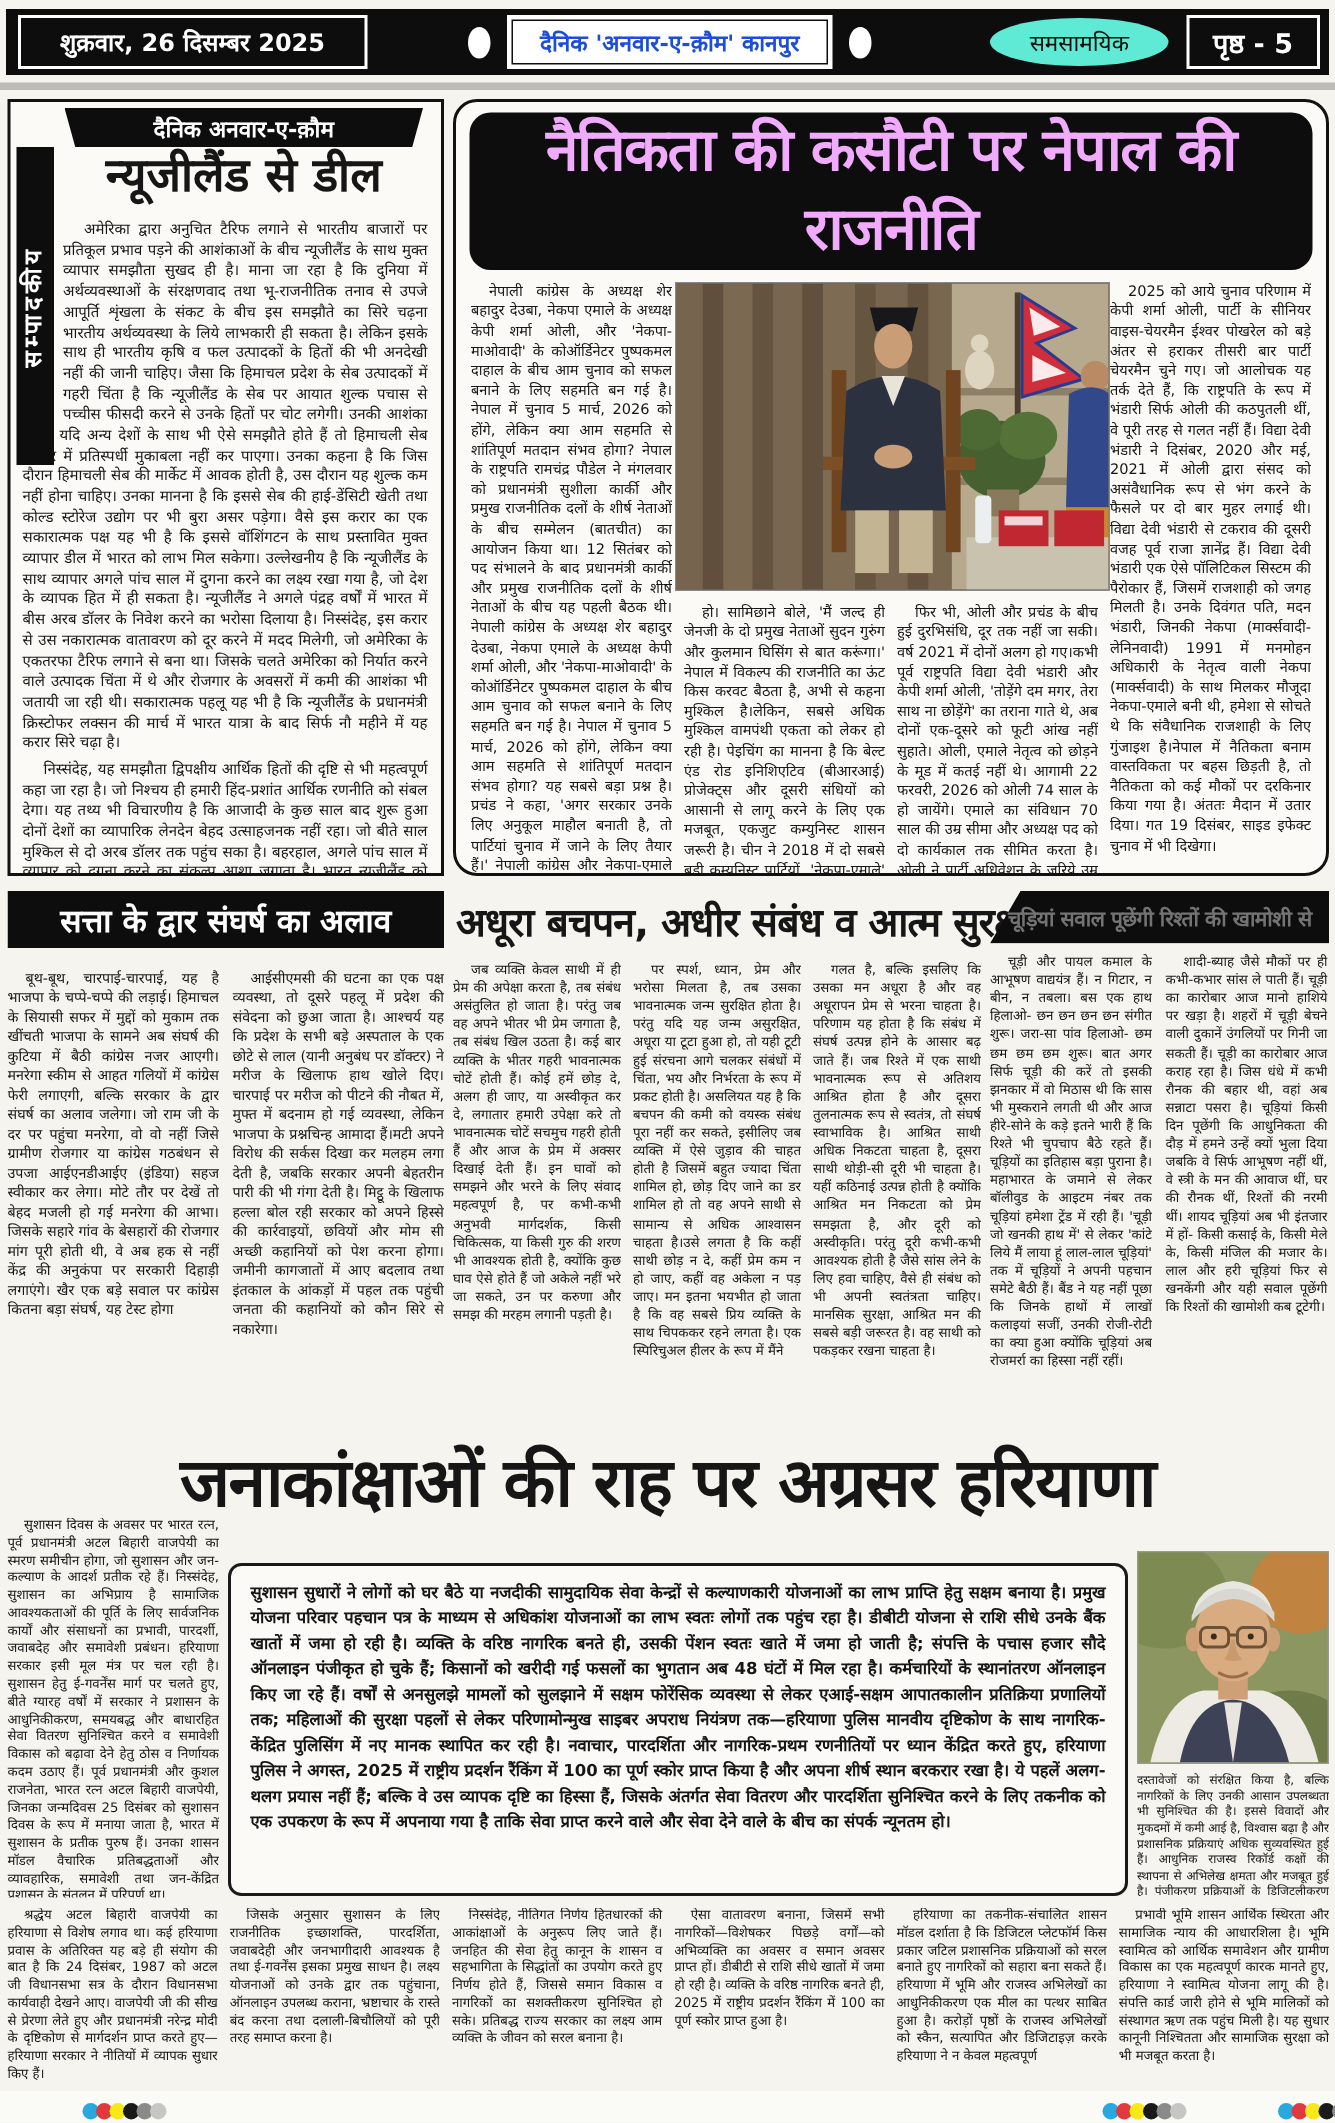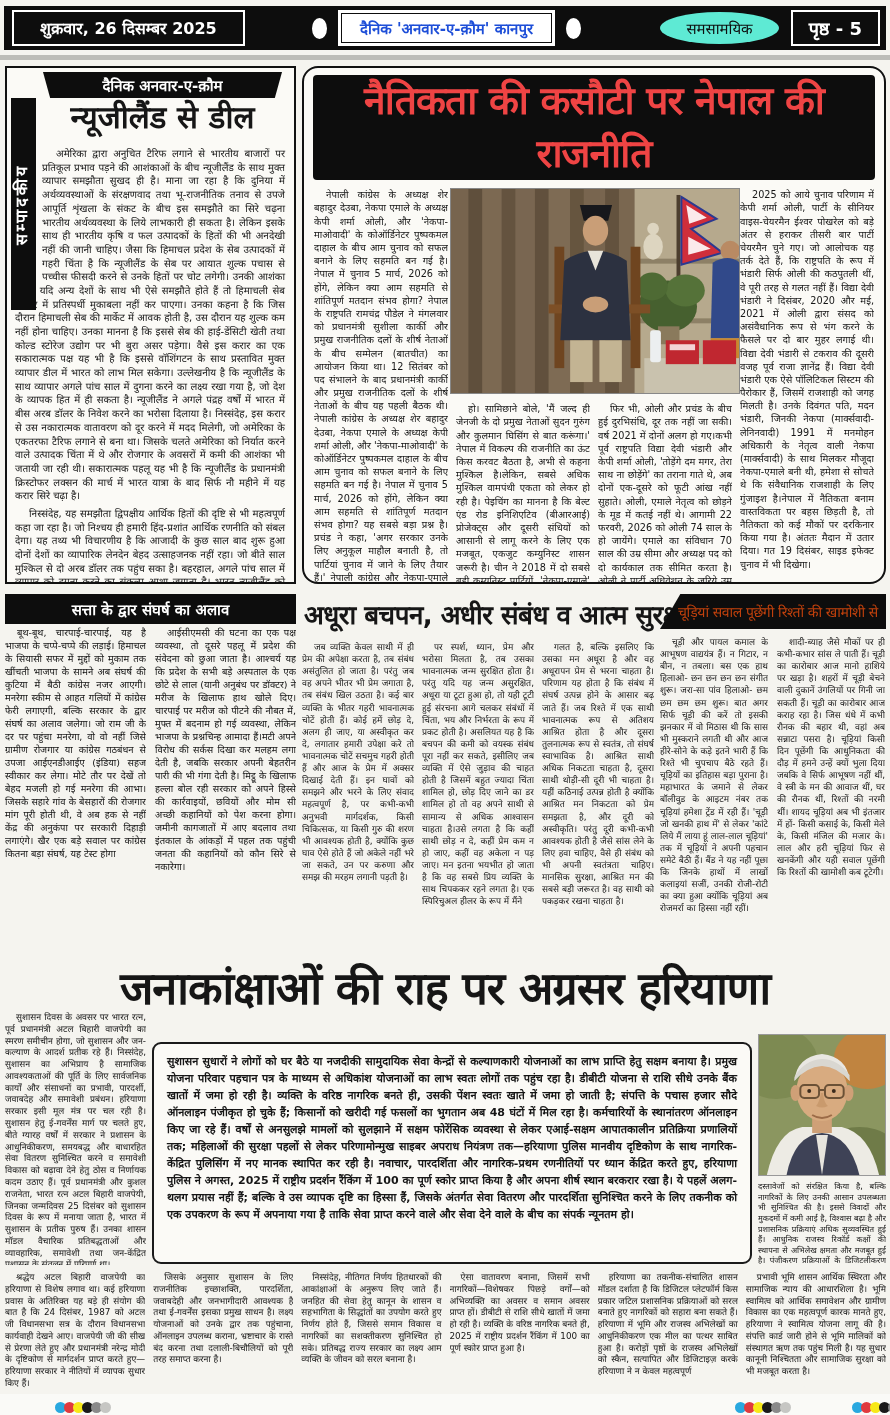--- a/index.html
+++ b/index.html
@@ -17,40 +17,40 @@
   
   .editorial{position:absolute;left:5px;top:66px;width:291px;height:518px;border:2px solid #111;background:#fbfaf6;overflow:hidden;}
   .ed-kicker{position:absolute;left:36px;right:12px;top:4px;background:#0d0d0d;color:#fff;text-align:center;font-weight:bold;font-size:15px;padding:3px 0;clip-path:polygon(0 0,100% 0,97% 100%,3% 100%);}
   .ed-vert{position:absolute;left:4px;top:30px;width:25px;height:212px;background:#0d0d0d;color:#fff;writing-mode:vertical-rl;transform:rotate(180deg);text-align:center;font-weight:bold;font-size:16px;letter-spacing:3px;}
   .ed-headline{margin:32px 10px 11px 34px;text-align:center;font-size:31px;font-weight:bold;line-height:1.1;}
   .ed-body{padding:2px 9px 0 8px;font-size:10px;line-height:1.37;text-align:justify;}
   .ed-float{float:left;width:27px;height:132px;}
   .ed-body p{margin:0 0 4px 0;text-indent:14px;}
   
   .nepal{position:absolute;left:302px;top:66px;width:584px;height:518px;border:2px solid #111;border-radius:16px;background:#fbfaf6;overflow:hidden;}
-  .nepal-head{margin:7px 9px 6px 9px;background:#0d0d0d;color:#ef4444;border-radius:4px;text-align:center;font-weight:bold;font-size:39px;line-height:1.35;letter-spacing:-1px;}
+  .nepal-head{margin:7px 9px 6px 9px;background:#0d0d0d;color:#f0abfc;border-radius:14px;text-align:center;font-weight:bold;font-size:39px;line-height:1.35;letter-spacing:-1px;}
   .nepal-content{position:relative;padding:2px 10px 0 10px;}
   .nepal-cols{display:flex;gap:8px;}
   .nepal-col{width:134px;flex:none;font-size:9.7px;line-height:1.36;text-align:justify;height:438px;overflow:hidden;}
   .nepal-col p{margin:0;text-indent:12px;}
   .pad-photo{padding-top:214px;}
   .nepal-photo{position:absolute;left:146px;top:2px;width:290px;height:206px;border:1px solid #888;background:#6b5a46;}
   .nepal-photo svg{display:block;width:100%;height:100%;}
   
   .satta{position:absolute;left:5px;top:594px;width:291px;height:358px;overflow:hidden;}
-  .satta-head{background:#0d0d0d;color:#fff;text-align:center;font-weight:bold;font-size:15px;padding:5px 0;margin-bottom:2px;}
+  .satta-head{background:#0d0d0d;color:#fff;text-align:center;font-weight:bold;font-size:21px;padding:5px 0;margin-bottom:14px;}
   .two-col{display:flex;gap:9px;}
   .satta .col{width:141px;flex:none;font-size:9.5px;line-height:1.37;text-align:justify;height:312px;overflow:hidden;}
   .col p{margin:0;text-indent:12px;}
   .adhura{position:absolute;left:302px;top:594px;width:352px;height:358px;overflow:visible;}
   .adhura-head{font-weight:bold;font-size:26px;white-space:nowrap;letter-spacing:-0.5px;margin:2px 0 9px 2px;}
   .adhura-cols{display:flex;gap:8px;}
   .adhura .col{width:112px;flex:none;font-size:8.9px;line-height:1.36;text-align:justify;height:308px;overflow:hidden;}
   .chudiyan{position:absolute;left:660px;top:594px;width:226px;height:358px;overflow:hidden;}
-  .chud-head{background:#0d0d0d;color:#c2410c;font-weight:normal;font-size:14px;text-align:center;padding:8px 2px 8px 12px;clip-path:polygon(9% 0,100% 0,100% 100%,0 100%);white-space:nowrap;letter-spacing:-0.4px;margin-bottom:7px;}
+  .chud-head{background:#0d0d0d;color:#737373;font-weight:bold;font-size:14px;padding:8px 2px 8px 12px;clip-path:polygon(9% 0,100% 0,100% 100%,0 100%);white-space:nowrap;letter-spacing:-0.4px;margin-bottom:7px;}
   .chudiyan .col{width:108px;flex:none;font-size:8.9px;line-height:1.36;text-align:justify;height:306px;overflow:hidden;}
   
   .hr-headline{position:absolute;left:40px;top:956px;width:810px;text-align:center;font-size:45px;font-weight:bold;letter-spacing:-1px;}
   .hr-leftcol{position:absolute;left:5px;top:1012px;width:141px;height:253px;font-size:8.8px;line-height:1.34;text-align:justify;overflow:hidden;}
   .hr-leftcol p{margin:0;text-indent:11px;}
   .hr-intro{position:absolute;left:152px;top:1042px;width:600px;height:222px;border:2px solid #1a1a1a;border-radius:9px;background:#fbfaf6;padding:9px 13px;font-size:11px;font-weight:bold;line-height:1.55;text-align:justify;overflow:hidden;}
   .hr-photo{position:absolute;left:758px;top:1034px;width:128px;height:142px;border:1px solid #999;background:#8b9660;}
   .hr-photo svg{display:block;width:100%;height:100%;}
   .hr-photoside{position:absolute;left:758px;top:1182px;width:128px;height:82px;font-size:8px;line-height:1.33;text-align:justify;overflow:hidden;}
   .hr-cols{position:absolute;left:5px;top:1272px;width:881px;height:122px;display:flex;gap:8px;}

